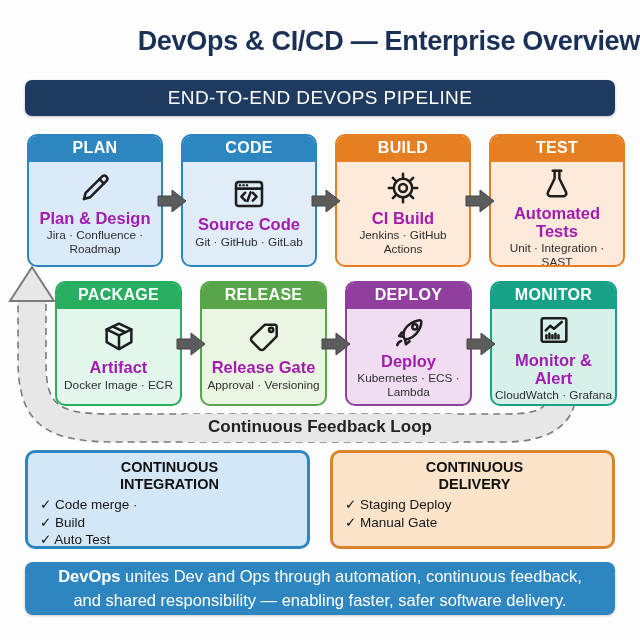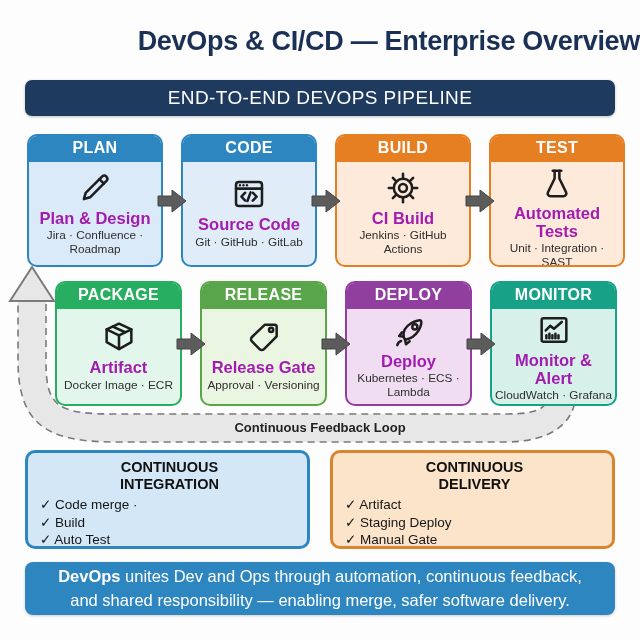--- a/index.html
+++ b/index.html
@@ -29,21 +29,21 @@
   .card-icon { width:38px; height:38px; flex:0 0 auto; }
   .card-icon path, .card-icon polyline, .card-icon rect, .card-icon circle, .card-icon line
     { fill:none; stroke:#1e1e1e; stroke-width:1.6; stroke-linecap:round; stroke-linejoin:round; }
   .card-icon .dotfill { fill:#1e1e1e; stroke:none; }
   .card-name { font-weight:bold; font-size:16.5px; color:#a21caf; margin-top:2px; line-height:1.1; }
   .card-tools { font-size:11.8px; color:#2e2e2e; line-height:1.18; margin-top:2px; }
 
   .flow-arrow { width:30px; height:26px; margin:0 -6px; z-index:3; flex:0 0 auto; }
 
   .loop-label { position:absolute; left:320px; top:428px; transform:translate(-50%,-50%);
-    padding:3px 28px 5px; border-radius:6px; font-weight:bold; font-size:13px; color:#222;
+    padding:3px 28px 5px; border-radius:6px; font-weight:bold; font-size:17px; color:#222;
     white-space:nowrap; z-index:3; }
 
   .practices { position:absolute; left:25px; top:450px; width:590px; height:99px;
     display:flex; gap:20px; z-index:2; }
   .practice { flex:1 1 0; border:3px solid var(--c); border-radius:10px; background:var(--tint);
     padding:6px 8px 4px 12px; }
   .practice-title { text-align:center; font-weight:bold; font-size:14.5px; color:#111;
     line-height:1.15; margin:0 auto 4px; max-width:150px; }
   .practice-item { font-size:13.5px; color:#161616; line-height:1.3; }
 
@@ -231,24 +231,23 @@
 
     <div class="practice" style="--c: #2e86c1; --tint: #d3e7f7;">
       <div class="practice-title">CONTINUOUS INTEGRATION</div>
       <div class="practice-item">✓ Code merge ·</div>
       <div class="practice-item">✓ Build</div>
       <div class="practice-item">✓ Auto Test</div>
     </div>
 
     <div class="practice" style="--c: #d9842e; --tint: #fbe4ca;">
       <div class="practice-title">CONTINUOUS DELIVERY</div>
-      <div class="practice-item">✓ Artifact</div>
       <div class="practice-item">✓ Staging Deploy</div>
       <div class="practice-item">✓ Manual Gate</div>
     </div>
 
   </div>
 
   <div class="footer-banner" style="background: rgb(46, 134, 193);">
-    <p><b>DevOps</b><span> unites Dev and Ops through automation, continuous feedback, and shared responsibility — enabling merge, safer software delivery.</span></p>
+    <p><b>DevOps</b><span> unites Dev and Ops through automation, continuous feedback, and shared responsibility — enabling faster, safer software delivery.</span></p>
   </div>
 
 </div>
 
 </body></html>

